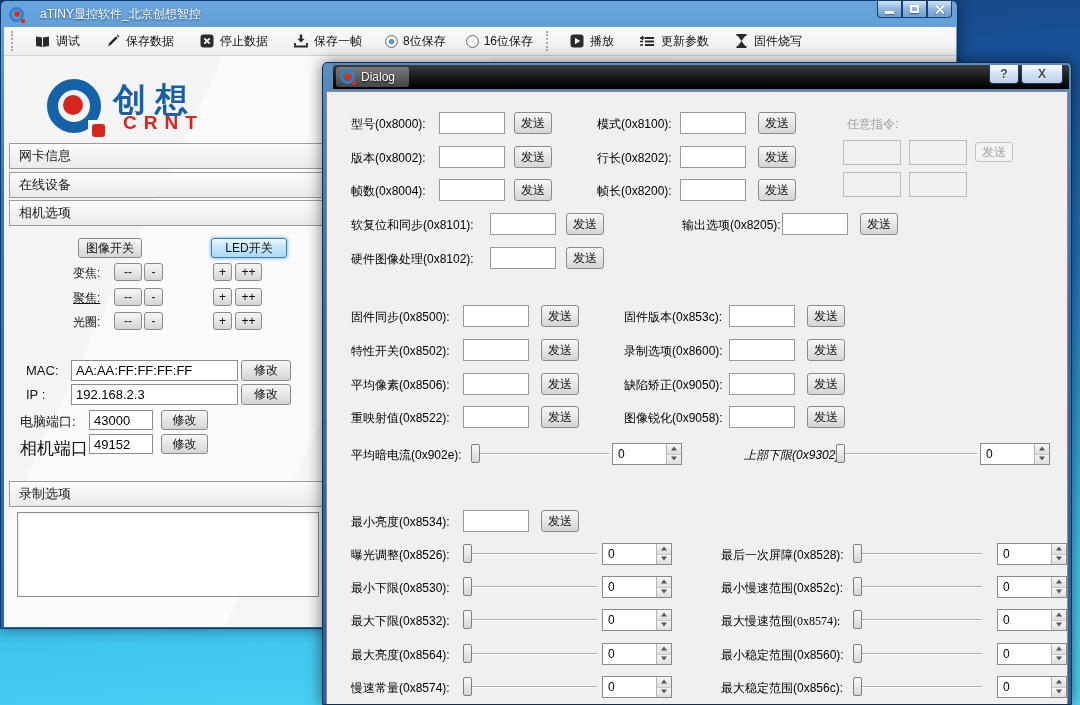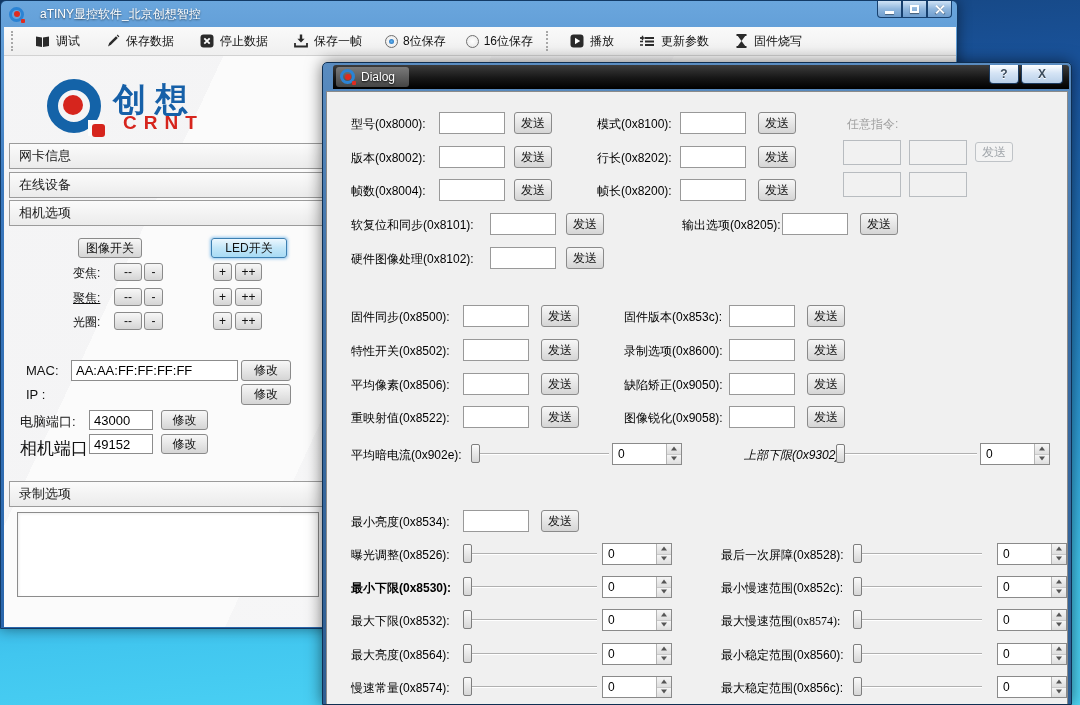--- a/index.html
+++ b/index.html
@@ -244,20 +244,21 @@
         <button class="btn" style="left: 140px; top: 256px; width: 19px; height: 18px;">-</button>
         <button class="btn" style="left: 209px; top: 256px; width: 19px; height: 18px;">+</button>
         <button class="btn" style="left: 231px; top: 256px; width: 27px; height: 18px;">++</button>
       </div>
 
     <div class="s-label" style="left:22px;top:307px;font-size:13px">MAC:</div>
     <input class="field" style="left: 67px; top: 304px; width: 167px; height: 21px;" value="AA:AA:FF:FF:FF:FF">
     <button class="btn" style="left:237px;top:304px;width:50px;height:21px">修改</button>
 
     <div class="s-label" style="left:22px;top:331px;font-size:13px">IP :</div>
+    <input class="field" style="left: 67px; top: 328px; width: 167px; height: 21px;" value="192.168.2.3">
     <button class="btn" style="left:237px;top:328px;width:50px;height:21px">修改</button>
 
     <div class="s-label" style="left:16px;top:357px;font-size:13px">电脑端口:</div>
     <input class="field" style="left: 85px; top: 354px; width: 64px; height: 20px;" value="43000">
     <button class="btn" style="left:157px;top:354px;width:47px;height:20px">修改</button>
 
     <div class="s-label" style="left:16px;top:381px;font-size:17px">相机端口:</div>
     <input class="field" style="left: 85px; top: 378px; width: 64px; height: 20px;" value="49152">
     <button class="btn" style="left:157px;top:378px;width:47px;height:20px">修改</button>
 
@@ -384,21 +385,21 @@
         <div class="groove"></div>
         <div class="handle"></div>
       </div>
       <div class="spin" style="left: 670px; top: 451px;">
         <span class="val">0</span>
         <span class="btns">
           <button class="sb up"></button>
           <button class="sb down"></button>
         </span>
       </div>
-      <div class="dlabel" style="left: 24px; top: 488px; font-weight: bold;">最小下限(0x8530):</div>
+      <div class="dlabel" style="left: 24px; top: 488px;">最小下限(0x8530):</div>
       <div class="slider" style="left: 136px; top: 484px; width: 134px;">
         <div class="groove"></div>
         <div class="handle"></div>
       </div>
       <div class="spin" style="left: 275px; top: 484px;">
         <span class="val">0</span>
         <span class="btns">
           <button class="sb up"></button>
           <button class="sb down"></button>
         </span>

